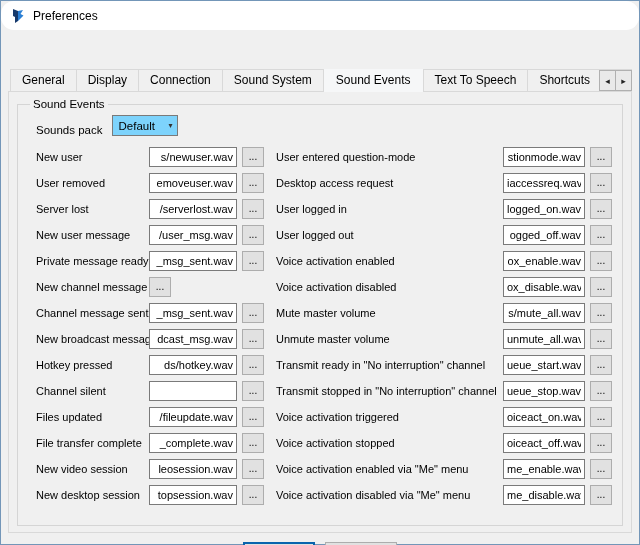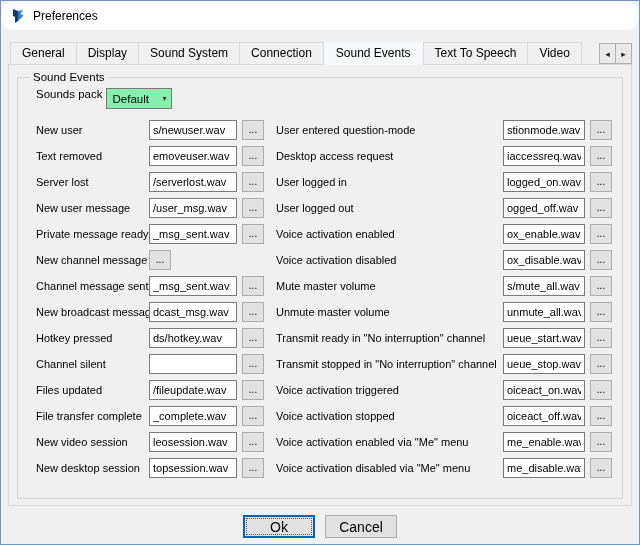--- a/index.html
+++ b/index.html
@@ -16,21 +16,21 @@
     display:flex; flex-direction:column;
   }
   .titlebar {
     height:29px; flex:none;
     background:#ffffff;
     display:flex; align-items:center; gap:7px;
     padding:0 9px;
     border-radius:13px;
   }
   .titlebar .title { font-size:12px; color:#000; }
-  .content { flex:1; display:flex; flex-direction:column; padding:12px 7px 0; min-height:0; }
+  .content { flex:1; display:flex; flex-direction:column; padding:12px 7px 0; min-height:0;margin-top:27px; }
 
   
   .tabstrip {
     position:relative; display:flex; align-items:flex-end;
     height:23px; padding-left:2px; overflow:hidden; flex:none;
   }
   .tab {
     font-size:12px; color:#000; white-space:nowrap; cursor:default;
     background:#f0f0f0; border:1px solid #d9d9d9;
     padding:3px 11px 4px; margin-right:-1px; margin-top:3px;
@@ -52,23 +52,23 @@
   .pane {
     border:1px solid #d9d9d9; background:#f0f0f0;
     height:442px; flex:none; margin-top:-1px; padding:6px;
   }
   fieldset.groupbox {
     border:1px solid #d5d5d5; margin:0 2px; height:100%;
     padding:2px 10px 8px;
   }
   legend { font-size:11.5px; padding:0 3px; margin-left:2px; }
 
-  .pack-row { display:flex; align-items:flex-start; gap:3px; margin:3px 0 11px 8px; font-size:11.5px; }
+  .pack-row { display:flex; align-items:flex-end; gap:9px; margin:3px 0 11px 8px; font-size:11.5px; }
   .combo {
-    width:66px; height:21px; background:#86efac;
+    width:66px; height:21px; background:#7dd3fc;
     border:1px solid #7a7a7a;
     display:flex; align-items:center; padding:0 4px 0 6px;
     font-size:11.5px; cursor:default;
   }
   .combo .arrow { margin-left:auto; font-size:8px; color:#333; }
 
   .columns { display:flex; gap:12px; padding-left:8px; }
   .col { display:flex; flex-direction:column; min-width:0; }
   .col.left  { width:228px; flex:none; }
   .col.right { flex:1; }
@@ -76,21 +76,21 @@
   .event-row {
     display:grid; align-items:center; column-gap:5px;
     height:20px; margin-bottom:6px; font-size:11px;
   }
   .col.left  .event-row { grid-template-columns:108px 88px 22px; }
   .col.right .event-row { grid-template-columns:1fr 82px 22px; }
   .event-label { white-space:nowrap; color:#000; }
   input.event-input {
     width:100%; height:20px;
     border:1px solid #7a7a7a; background:#fff;
-    font-family:inherit; font-size:11px; padding:1px 3px; color:#000;
+    font-family:inherit; font-size:11px; padding:1px 3px; color:#000;text-align:right;
   }
   button.browse {
     width:22px; height:20px; padding:0;
     background:#e1e1e1; border:1px solid #adadad;
     font-family:inherit; font-size:10px; line-height:1; color:#000;
   }
 
   .footer { display:flex; justify-content:center; gap:10px; padding:9px 0; }
   button.btn {
     min-width:72px; height:23px;
@@ -116,24 +116,25 @@
       </svg>
     </span>
     <span class="title">Preferences</span>
   </div>
 
   <div class="content">
 
     <div class="tabstrip">
       <div class="tab">General</div>
       <div class="tab">Display</div>
+      <div class="tab">Connection</div>
       <div class="tab">Sound System</div>
-      <div class="tab">Connection</div>
       <div class="tab active">Sound Events</div>
       <div class="tab">Text To Speech</div>
+      <div class="tab">Shortcuts</div>
       <div class="tab">Video</div>
       <div class="tab-scroll">
         <button class="scroll-btn">◂</button>
         <button class="scroll-btn">▸</button>
       </div>
     </div>
 
     <div class="pane">
       <fieldset class="groupbox">
         <legend>Sound Events</legend>
@@ -148,21 +149,21 @@
 
         <div class="columns">
 
           <div class="col left">
             <div class="event-row">
               <span class="event-label">New user</span>
               <input class="event-input" type="text" value="s/newuser.wav" style="">
               <button class="browse">...</button>
             </div>
             <div class="event-row">
-              <span class="event-label">Text removed</span>
+              <span class="event-label">User removed</span>
               <input class="event-input" type="text" value="emoveuser.wav" style="">
               <button class="browse">...</button>
             </div>
             <div class="event-row">
               <span class="event-label">Server lost</span>
               <input class="event-input" type="text" value="/serverlost.wav" style="">
               <button class="browse">...</button>
             </div>
             <div class="event-row">
               <span class="event-label">New user message</span>

